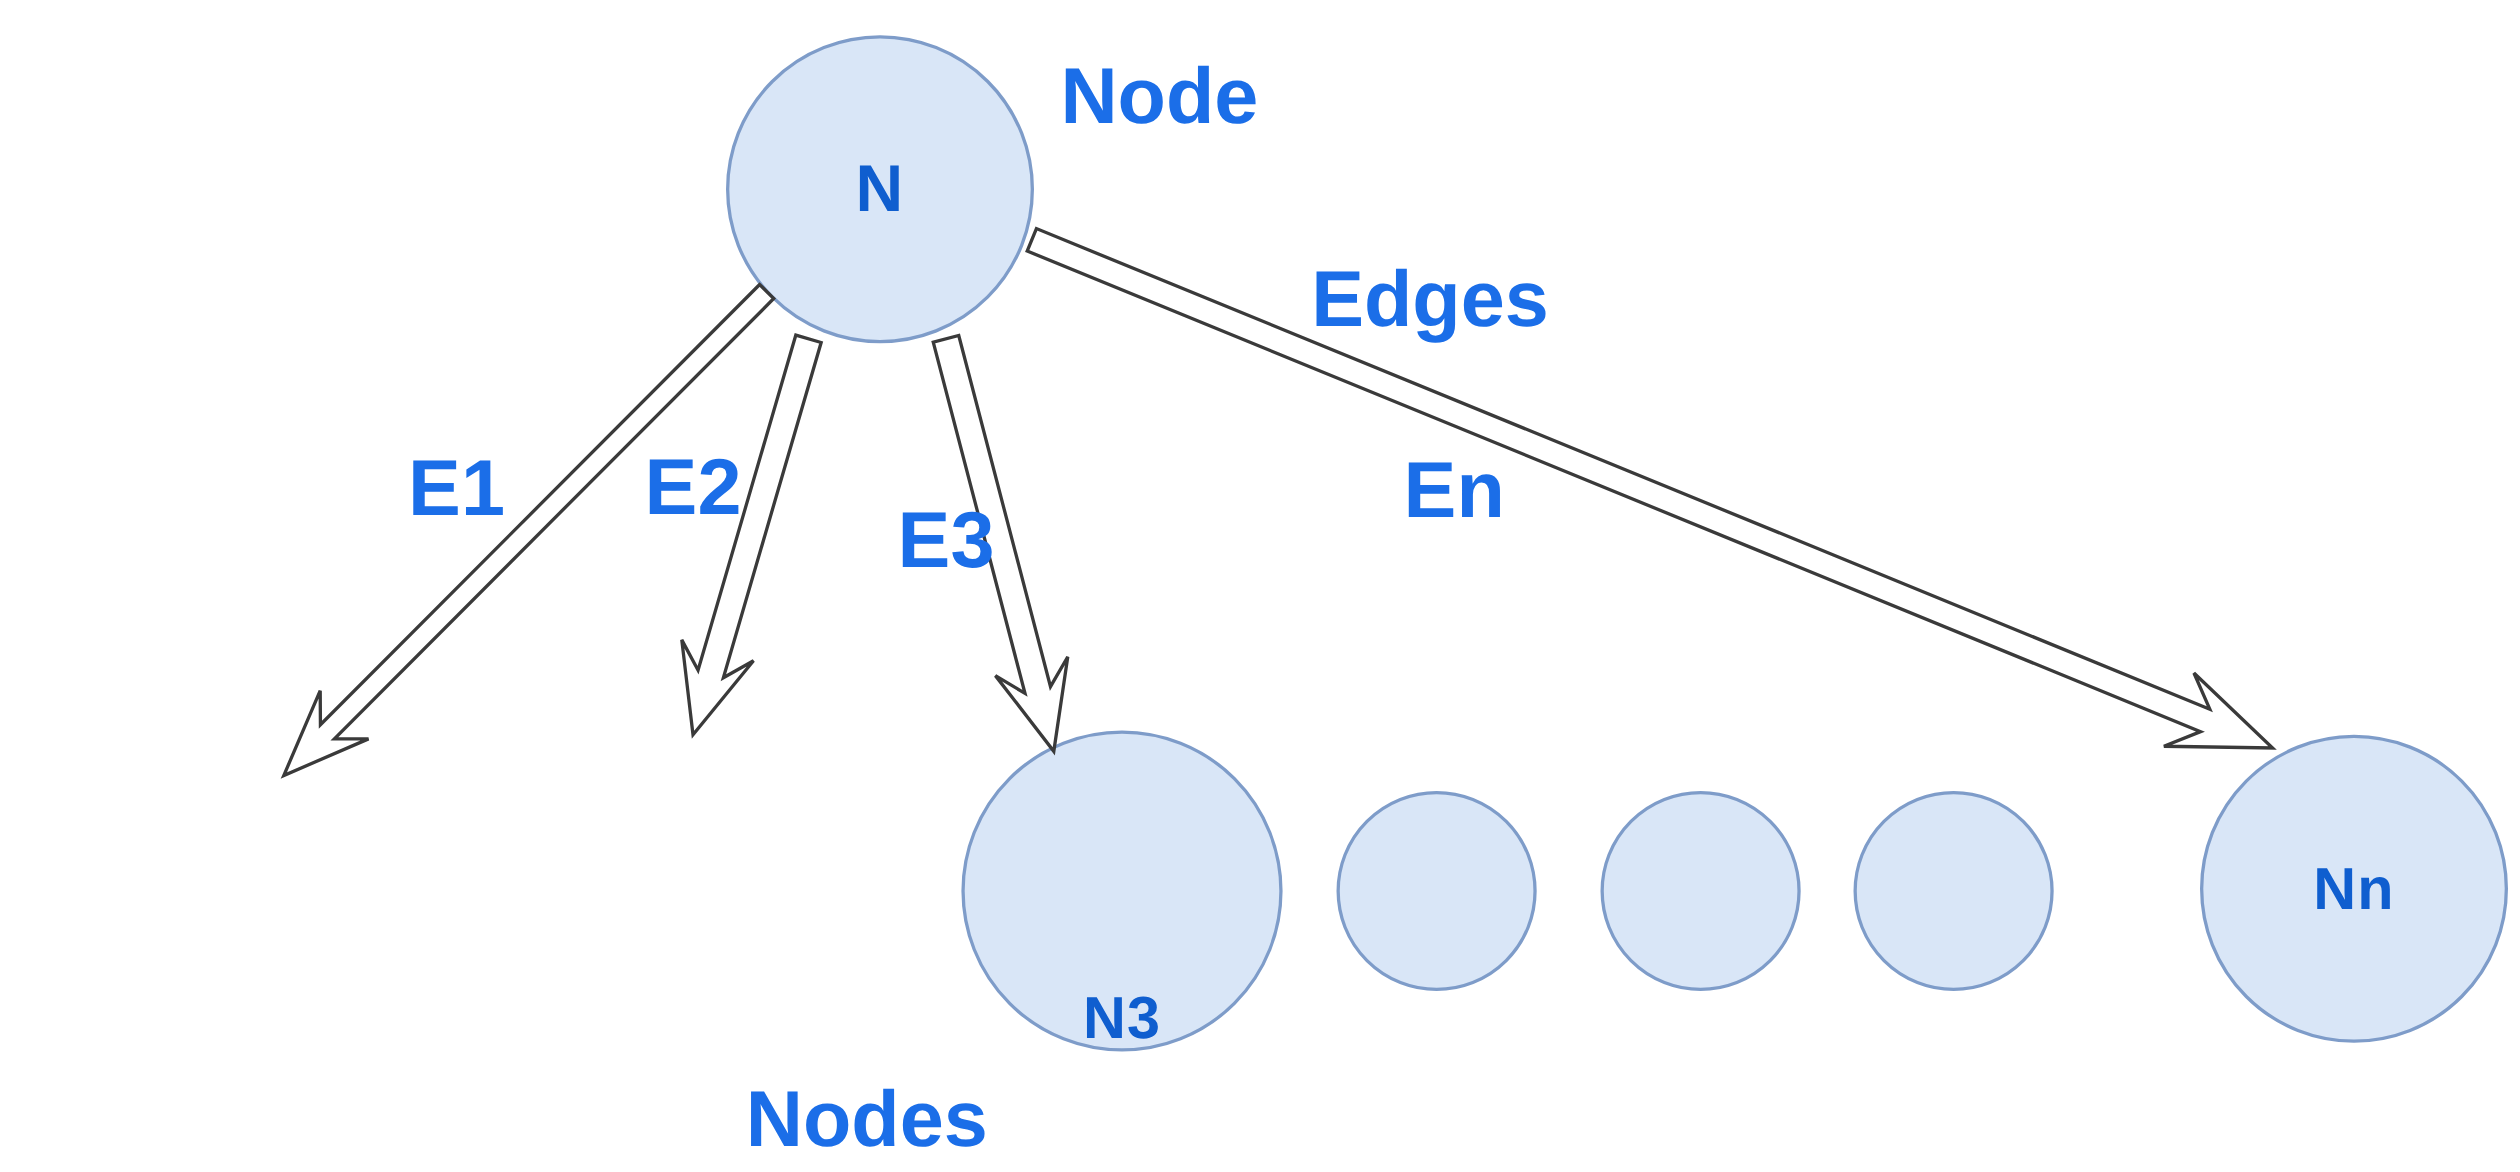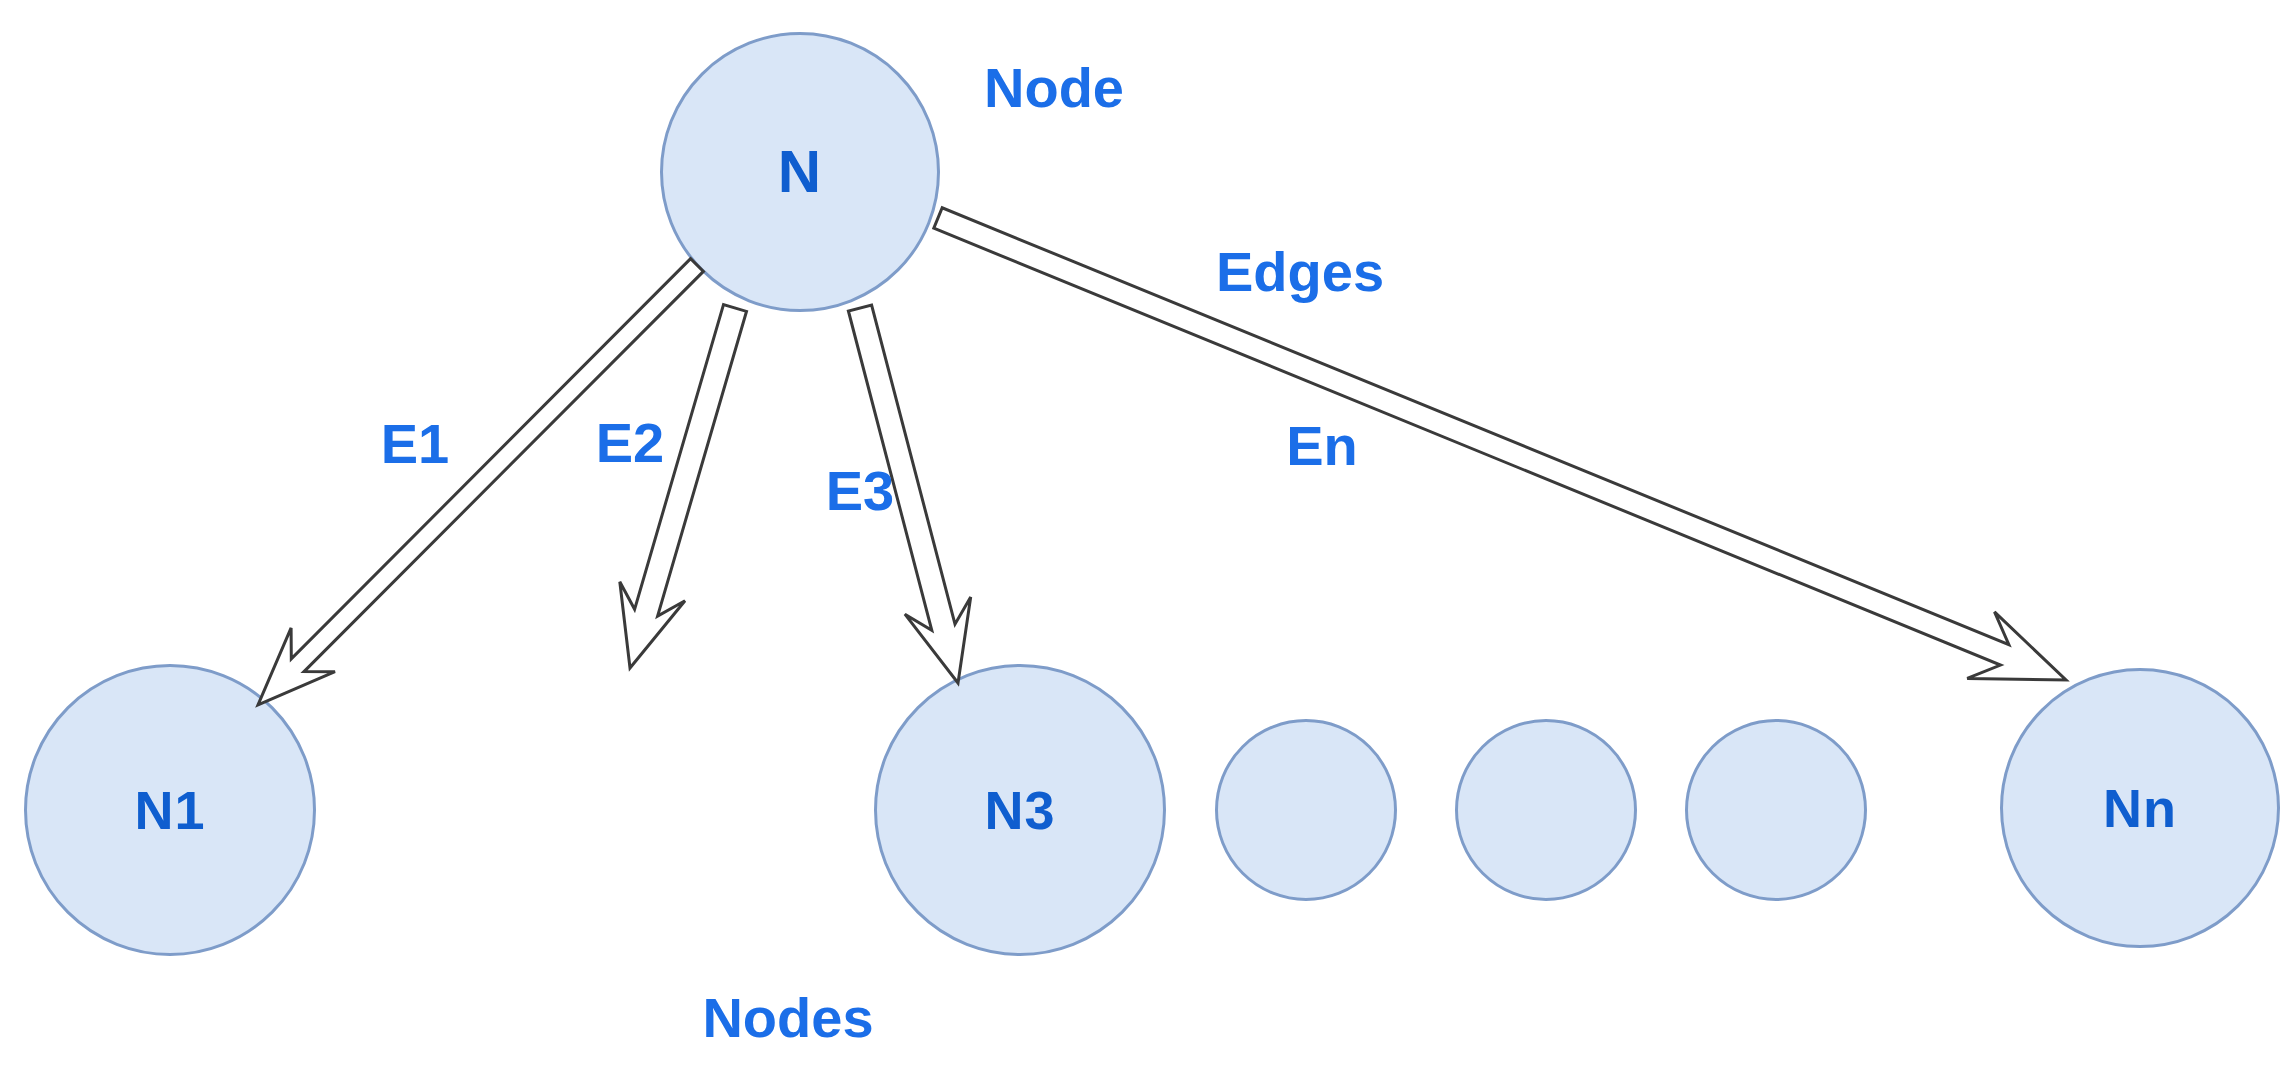--- a/index.html
+++ b/index.html
@@ -49,21 +49,21 @@
     letter-spacing: 1px;
   }
   .node-root .node-label {
     font-size: 60px;
   }
   .anno {
     position: absolute;
     transform: translate(-50%, -50%);
     color: var(--label-blue, #1b6ee8);
     font-weight: bold;
-    font-size: 56px;
+    font-size: 72px;
     line-height: 1;
     white-space: nowrap;
     z-index: 3;
   }
 </style>
 </head>
 <body>
 
 <div class="stage" id="stage" style="--background: #ffffff; --node-fill: #d9e6f7; --node-border: #7e9cc9; --node-text: #0f5ecf; --label-blue: #1b6ee8; --arrow-stroke: #3a3a3a; --arrow-fill: #ffffff;">
 
@@ -71,26 +71,23 @@
     <polygon id="arrow-e1" class="arrow" points="690.6,258.6 291.3,658.9 291.1,627.9 258,705 335,671.7 304,671.6 703.4,271.4"></polygon>
     <polygon id="arrow-e2" class="arrow" points="723.5,304.6 634.6,609.3 619.8,581.7 630,668 685,600.7 657.6,616.1 746.5,311.4"></polygon>
     <polygon id="arrow-e3" class="arrow" points="848.4,311 931.8,630.3 904.9,614.2 958,683 970.7,597 955,624.2 871.6,305"></polygon>
     <polygon id="arrow-en" class="arrow" points="933.8,228.2 2000.5,665.1 1967.2,678.4 2066,680 1994.5,611.8 2008.9,644.7 942.2,207.8"></polygon>
   </svg>
 
   <div class="node node-root" style="left:660px; top:32px; width:280px; height:280px;">
     <span class="node-label">N</span>
   </div>
 
-  <div class="node" style="left:24px; top:664px; width:292px; height:292px;">
-    <span class="node-label">N1</span>
-  </div>
 
 
-  <div class="node" style="left:874px; top:664px; width:292px; height:292px;">
+  <div class="node" style="left:874px; top:664px; width:292px; height:292px;align-items:flex-end;">
     <span class="node-label">N3</span>
   </div>
 
   <div class="node" style="left:1215px; top:719px; width:182px; height:182px;">
     <span class="node-label"></span>
   </div>
 
   <div class="node" style="left:1455px; top:719px; width:182px; height:182px;">
     <span class="node-label"></span>
   </div>

